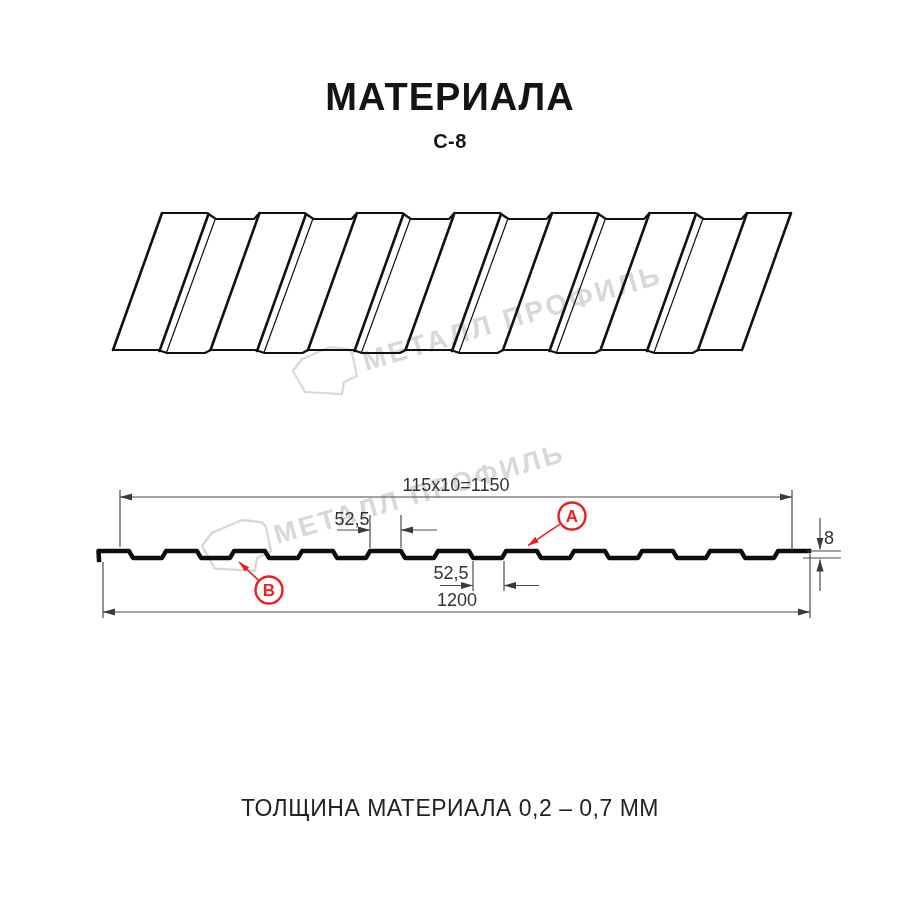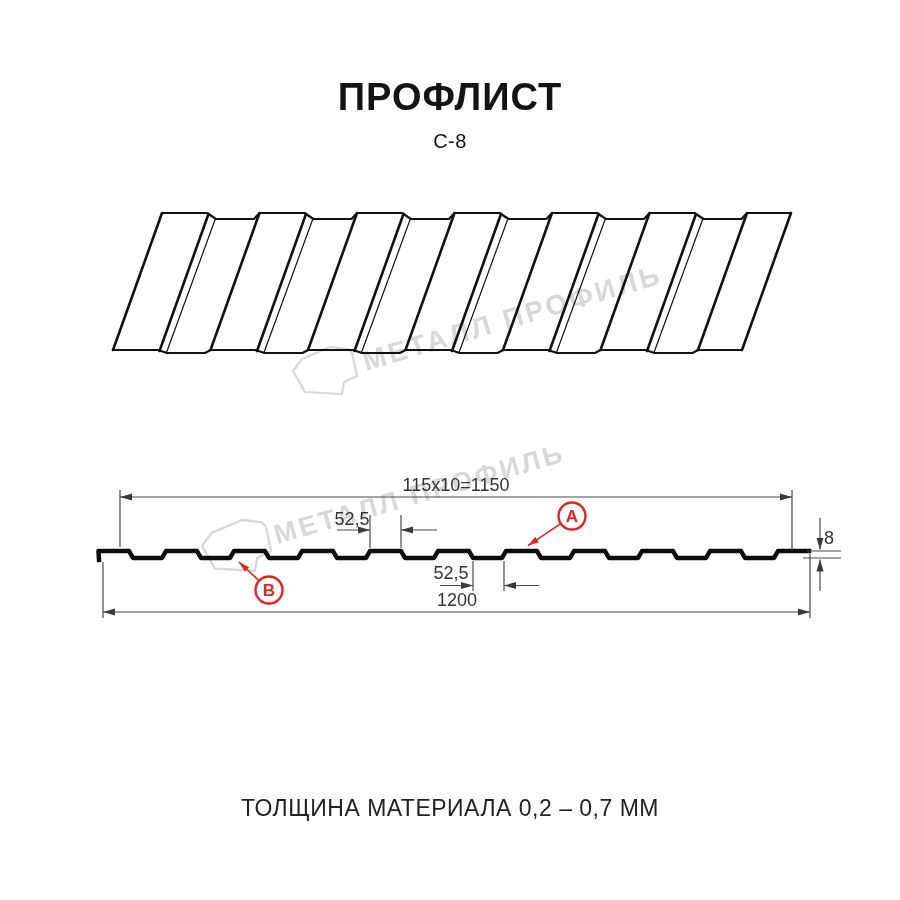--- a/index.html
+++ b/index.html
@@ -7,21 +7,21 @@
   .canvas {
     position:relative; width:900px; height:900px; background:#ffffff;
     font-family:"Liberation Sans", sans-serif; overflow:hidden;
   }
   .title {
     position:absolute; top:76px; left:0; width:900px; text-align:center;
     font-size:38px; font-weight:700; letter-spacing:1px; color:var(--ink);
   }
   .model {
     position:absolute; top:130px; left:0; width:900px; text-align:center;
-    font-size:20px; font-weight:400; letter-spacing:.5px; color:var(--ink);
+    font-size:20px; font-weight:700; letter-spacing:.5px; color:var(--ink);
   }
   .footer-note {
     position:absolute; top:795px; left:0; width:900px; text-align:center;
     font-size:23px; font-weight:400; letter-spacing:.5px; color:#222;
   }
   svg { position:absolute; top:0; left:0; }
   .edge2   { fill:none; stroke:#111; stroke-width:2.2; stroke-linejoin:round; }
   .thickL  { fill:none; stroke:#111; stroke-width:2.6; stroke-linecap:round; }
   .thinL   { fill:none; stroke:#111; stroke-width:1.2; stroke-linecap:round; }
   .xsec    { fill:none; stroke:#0d0d0d; stroke-width:4.5; stroke-linejoin:round; stroke-linecap:square; }
@@ -34,21 +34,21 @@
   .redtext { fill:var(--accent); font-size:17px; font-weight:700; font-family:"Liberation Sans",sans-serif; }
   .wm-text { fill:var(--wm); font-size:28px; font-weight:700; letter-spacing:3px; font-family:"Liberation Sans",sans-serif; }
   .wm-text2{ font-size:27px; }
   .wm-logo { fill:none; stroke:var(--wm); stroke-width:2.2; stroke-linejoin:round; }
 </style>
 </head>
 <body>
 
 <div class="canvas">
 
-  <div class="title">ПРОФЛИСТ</div>
+  <div class="title">МАТЕРИАЛА</div>
   <div class="model">С-8</div>
 
   <svg width="900" height="900" viewBox="0 0 900 900">
     <defs>
       <marker id="aE" markerUnits="userSpaceOnUse" markerWidth="14" markerHeight="10" refX="12" refY="5" orient="auto">
         <path d="M12 5 L0 8.6 L0 1.4 Z" class="dim-fill"></path>
       </marker>
       <marker id="aS" markerUnits="userSpaceOnUse" markerWidth="14" markerHeight="10" refX="0" refY="5" orient="auto">
         <path d="M0 5 L12 8.6 L12 1.4 Z" class="dim-fill"></path>
       </marker>

